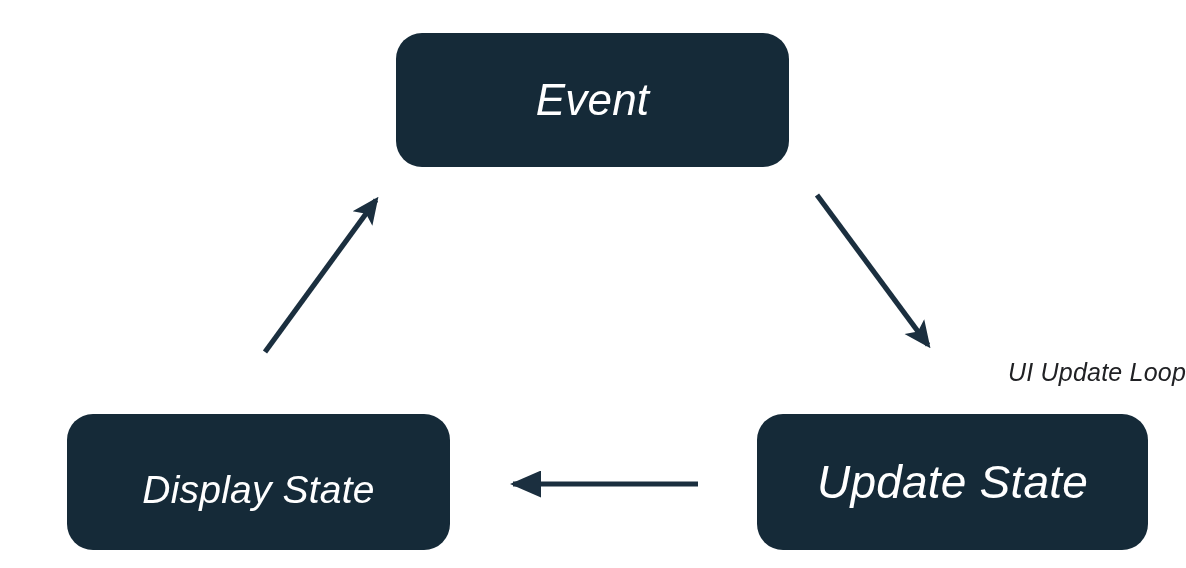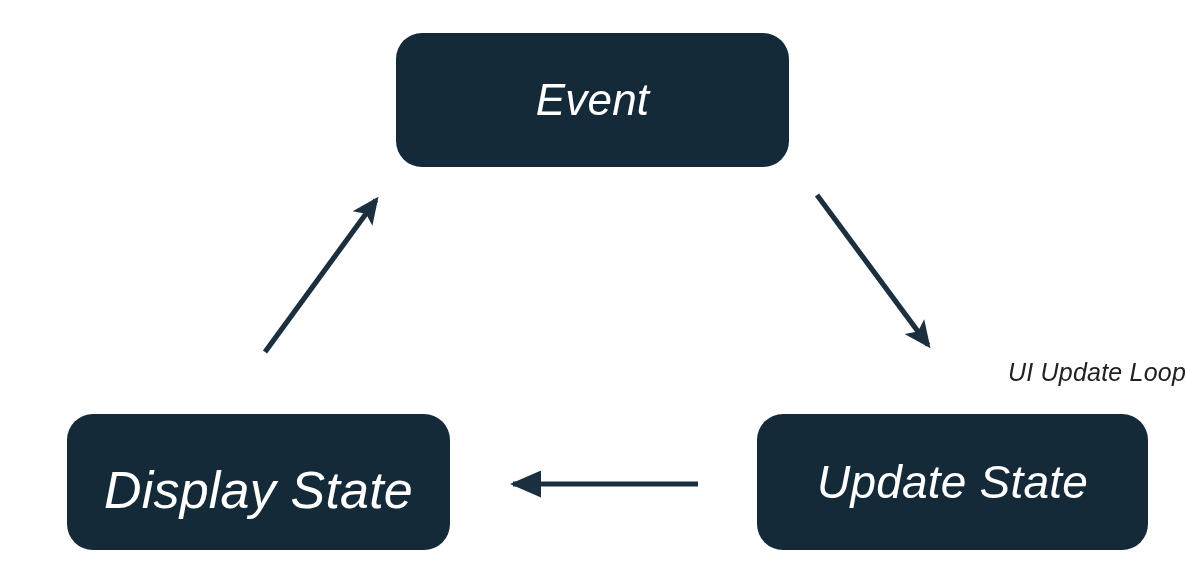--- a/index.html
+++ b/index.html
@@ -41,21 +41,21 @@
     height: 134px;
   }
   #node-event .node-label { font-size: 44px; }
 
   #node-display-state {
     left: 67px;
     top: 414px;
     width: 383px;
     height: 136px;
   }
-  #node-display-state .node-label { font-size: 52px; margin-top: 16px; }
+  #node-display-state .node-label { font-size: 39px; margin-top: 16px; }
 
   #node-update-state {
     left: 757px;
     top: 414px;
     width: 391px;
     height: 136px;
   }
   #node-update-state .node-label { font-size: 46px; text-align: right; }
 
   #edge-layer {

